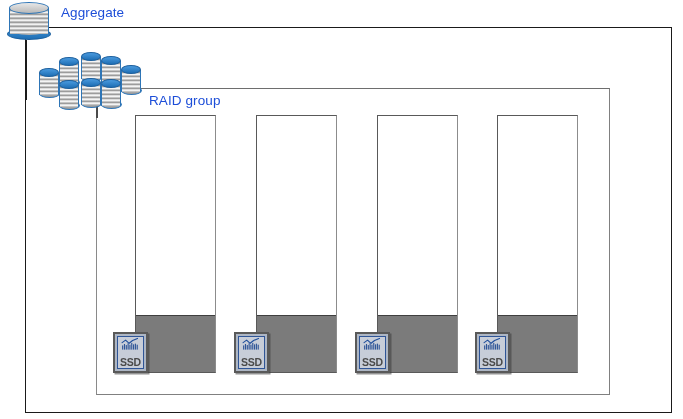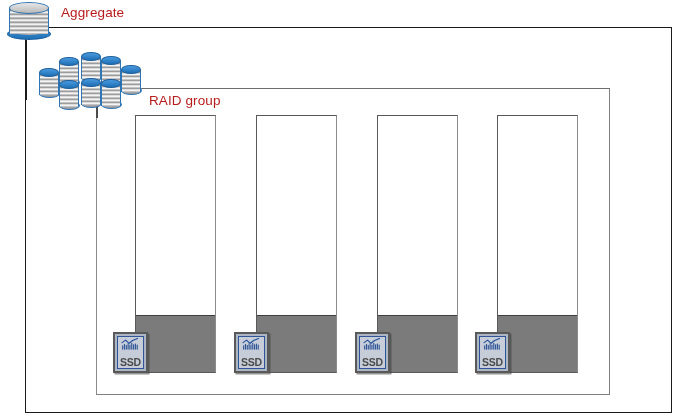--- a/index.html
+++ b/index.html
@@ -41,21 +41,21 @@
     border-top-color: #6e6e6e;
     border-left-color: #8a8a8a;
     box-sizing: border-box;
     background: transparent;
   }
 
   
   .label {
     position: absolute;
     font-size: 13.5px;
-    color: #b91c1c;
+    color: #1d4ed8;
     white-space: nowrap;
     letter-spacing: 0.1px;
   }
   .label-aggregate { left: 61px; top: 5px; }
   .label-raid      { left: 149px; top: 65px; margin-top: 28px; }
 
   
   .agg-stem {
     position: absolute;
     left: 25px;

